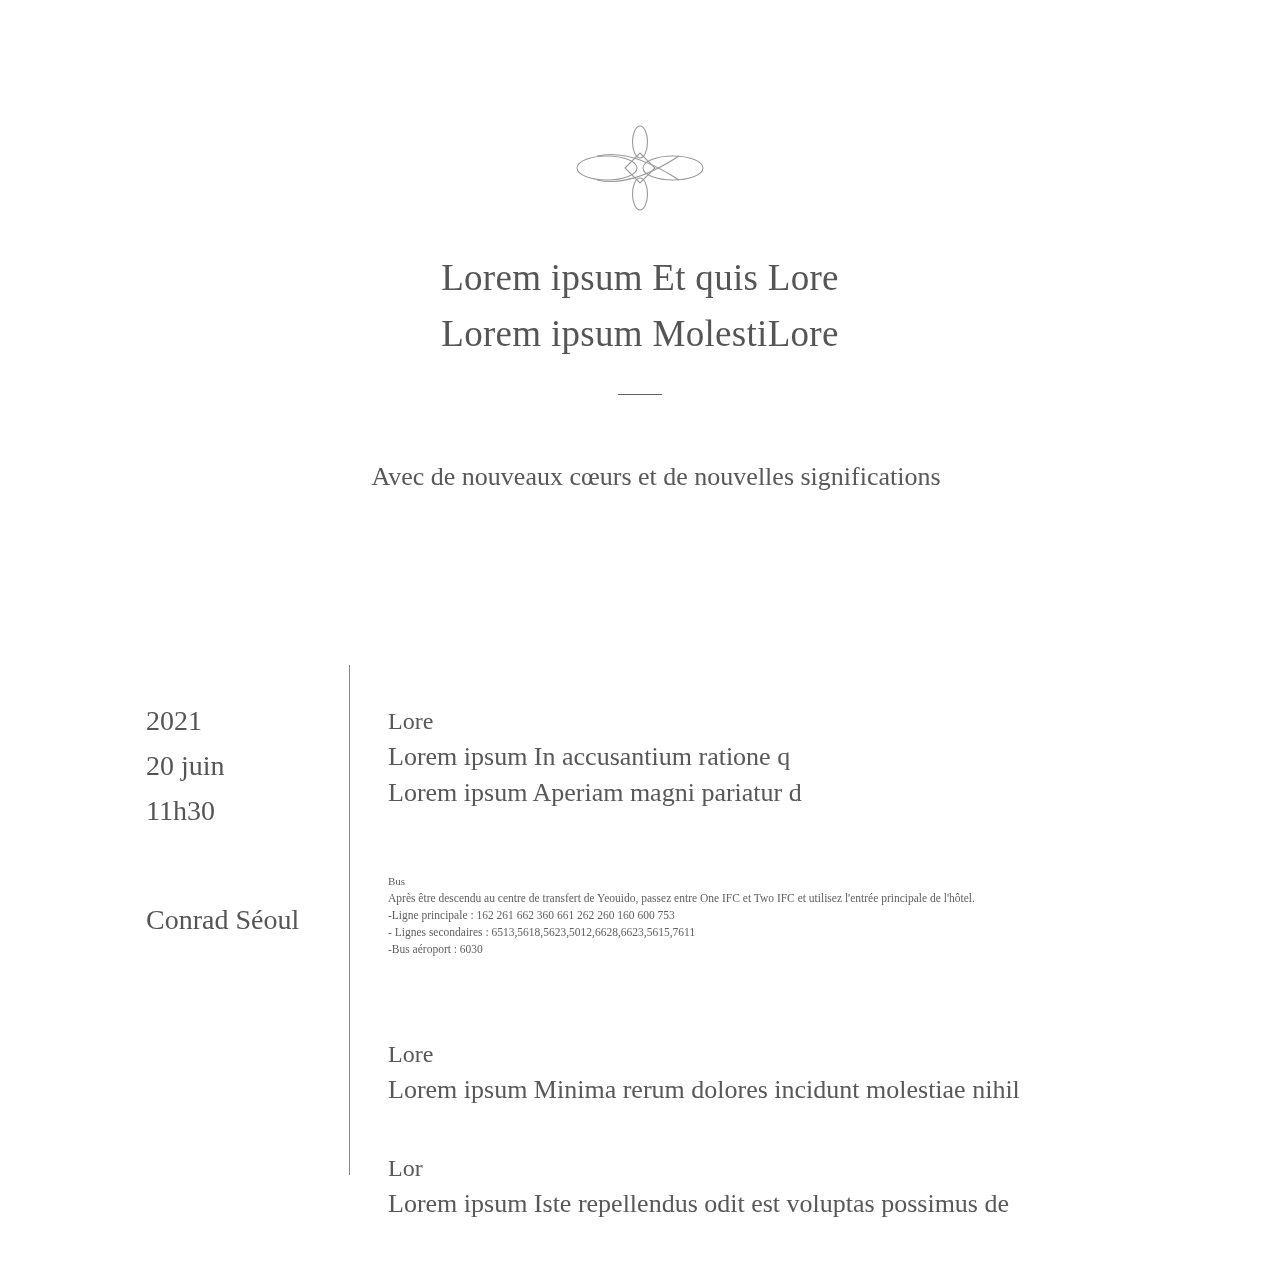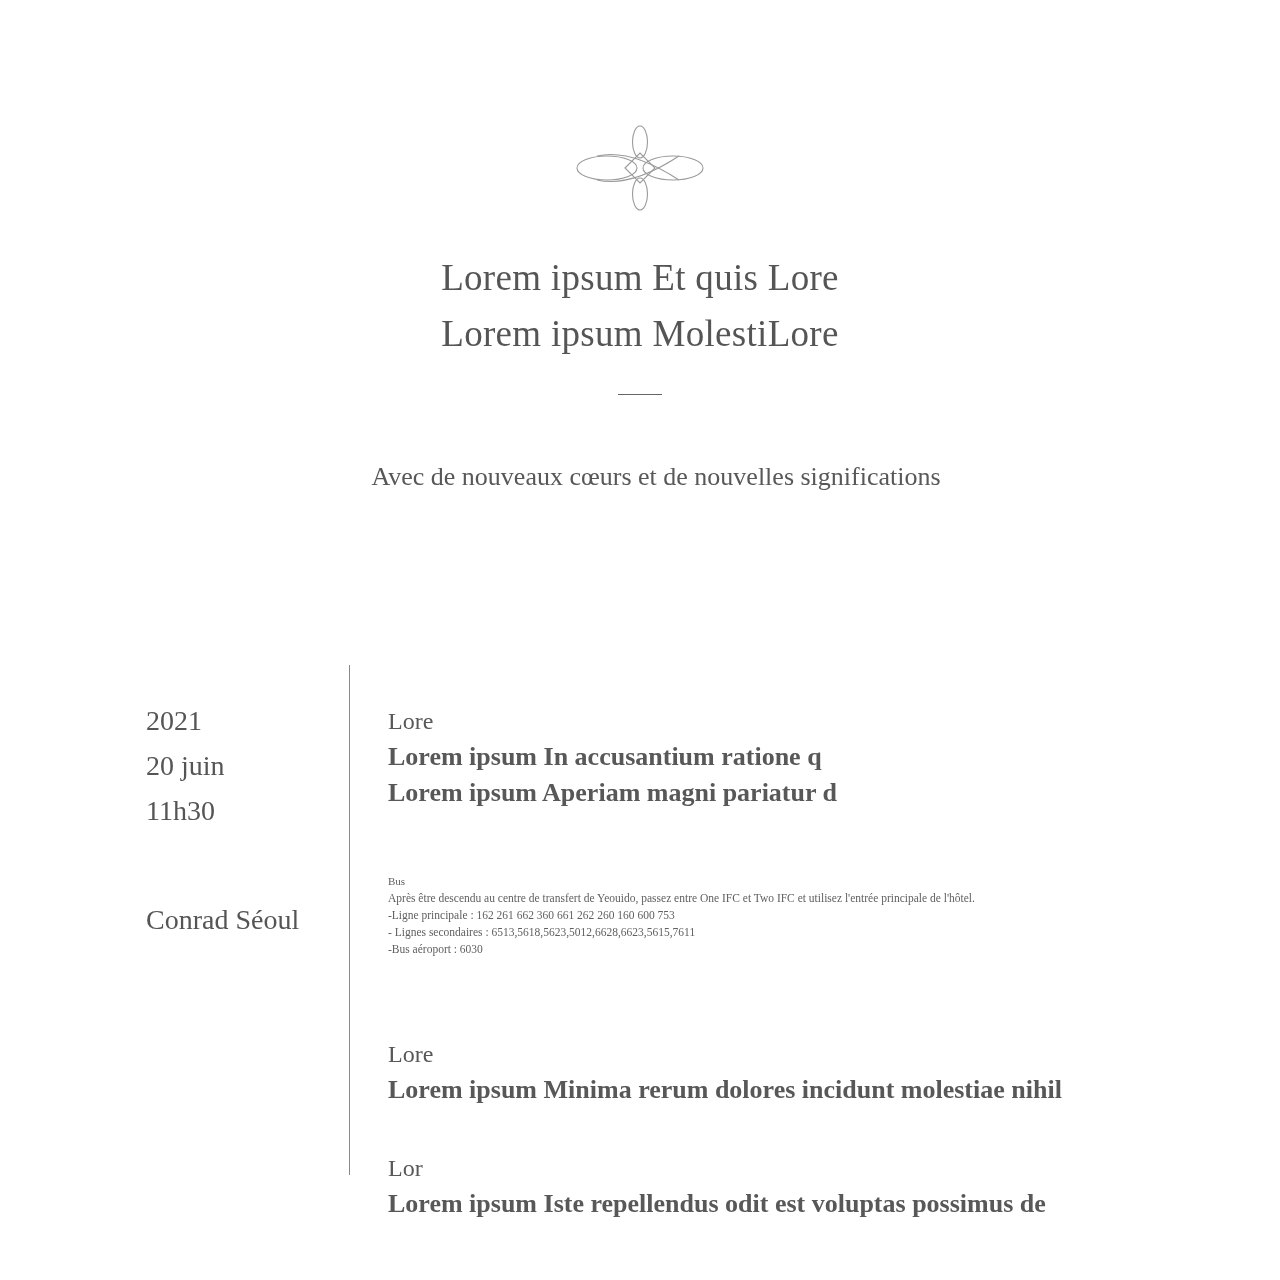--- a/index.html
+++ b/index.html
@@ -123,21 +123,20 @@
     font-size: 24px;
     line-height: 36px;
     color: #585858;
     white-space: nowrap;
   }
   .sect-line {
     font-size: 26px;
     line-height: 36px;
     color: #585858;
     white-space: nowrap;
-    font-weight: bold;
   }
 
   
   .transit {
     margin-top: 62px;
   }
   .transit-title {
     font-size: 11px;
     line-height: 17px;
     color: #606060;

